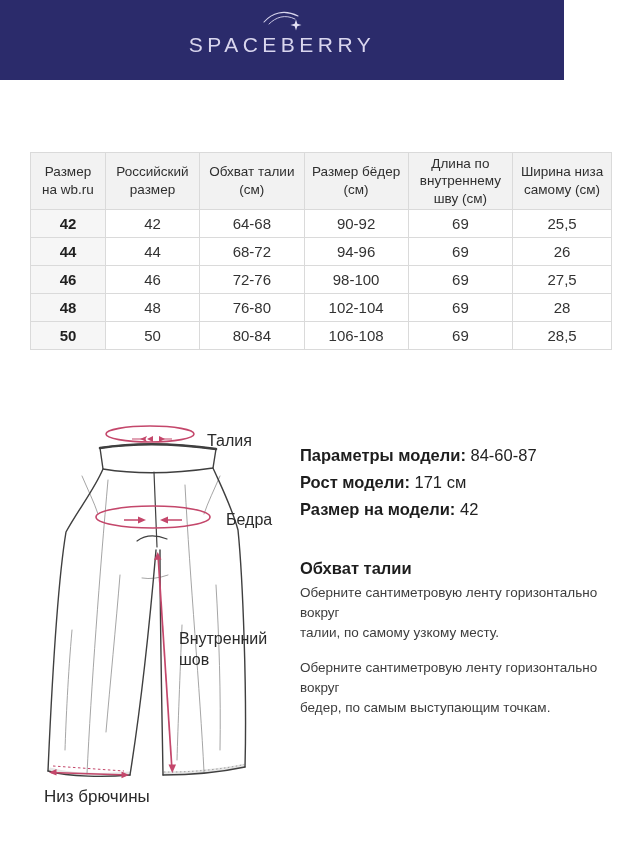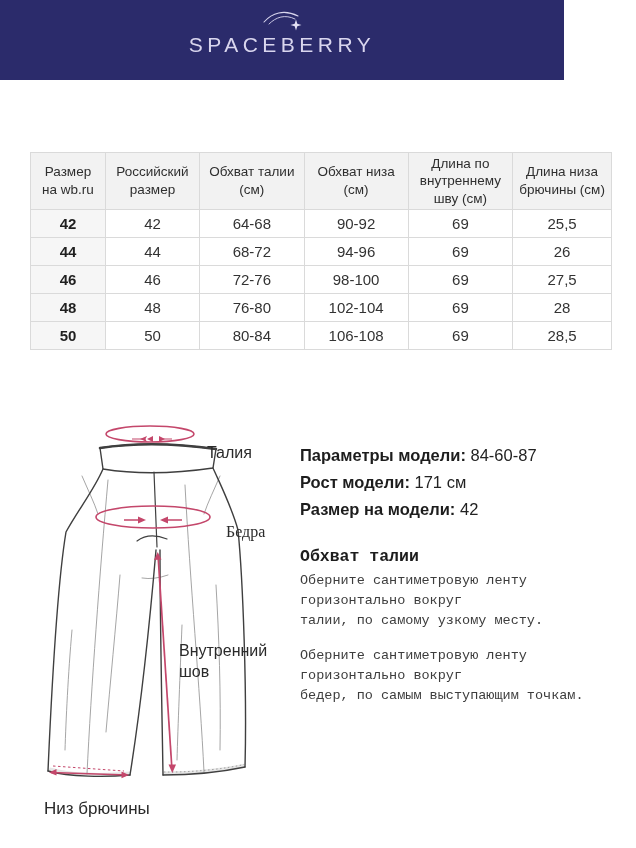--- a/index.html
+++ b/index.html
@@ -19,30 +19,30 @@
   .size-table{position:absolute;left:30px;top:152px;width:582px;
     border-collapse:collapse;table-layout:fixed;border-radius:24px;}
   .size-table th,.size-table td{border:1px solid #dadada;text-align:center;vertical-align:middle;}
   .size-table th{height:56px;background:#f2f2f2;font-weight:400;font-size:13.5px;
     line-height:1.3;color:#2f2f2f;padding:0 5px;}
   .size-table td{height:27px;font-size:15px;color:#333;padding:0 2px;}
   .size-table td:first-child{background:#f6f6f6;font-weight:700;font-size:15px;color:#1f1f1f;}
   
   .diagram{position:absolute;left:0;top:412px;width:636px;height:436px;}
   .pants-svg{position:absolute;left:20px;top:8px;width:260px;height:372px;}
-  .d-label{position:absolute;color:#2a2a2a;font-size:16px;line-height:21px;margin-top:12px;}
+  .d-label{position:absolute;color:#2a2a2a;font-size:16px;line-height:21px;}
   .lbl-waist{left:207px;top:18px;}
-  .lbl-hips{left:226px;top:97px;font-family:Liberation Serif, serif;}
+  .lbl-hips{left:226px;top:97px;}
   .lbl-inseam{left:179px;top:216px;width:100px;}
   .lbl-hem{left:44px;top:374px;font-size:17px;}
   
   .info-col{position:absolute;left:300px;top:30px;width:336px;}
   .m-line{font-size:16.5px;line-height:27px;color:#222;}
   .m-line b{font-weight:700;color:#1d1d1d;}
-  .guides{margin-top:23px;font-family:Liberation Mono, monospace;}
+  .guides{margin-top:35px;}
   .guide{margin-bottom:15px;}
   .guide-title{font-size:16.5px;line-height:21px;font-weight:700;color:#1d1d1d;}
   .guide-desc{font-size:13.5px;line-height:20px;color:#3d3d3d;margin-top:4px;}
   .guide-desc span{display:block;}
 </style>
 </head>
 <body>
 
 <div class="banner">
   <div class="logo-wrap">
@@ -62,23 +62,23 @@
       <col style="width:18%">
     <col style="width:17.9%">
       <col style="width:18%">
       <col style="width:17%">
   </colgroup>
   <thead>
     <tr>
       <th>Размер на wb.ru</th>
       <th>Российский размер</th>
       <th>Обхват талии (см)</th>
-      <th>Обхват низа (см)</th>
+      <th>Размер бёдер (см)</th>
       <th>Длина по внутреннему шву (см)</th>
-      <th>Длина низа брючины (см)</th>
+      <th>Ширина низа самому (см)</th>
     </tr>
   </thead>
   <tbody>
     <tr>
       <td>42</td>
       <td>42</td>
       <td>64-68</td>
       <td>90-92</td>
       <td>69</td>
       <td>25,5</td>

